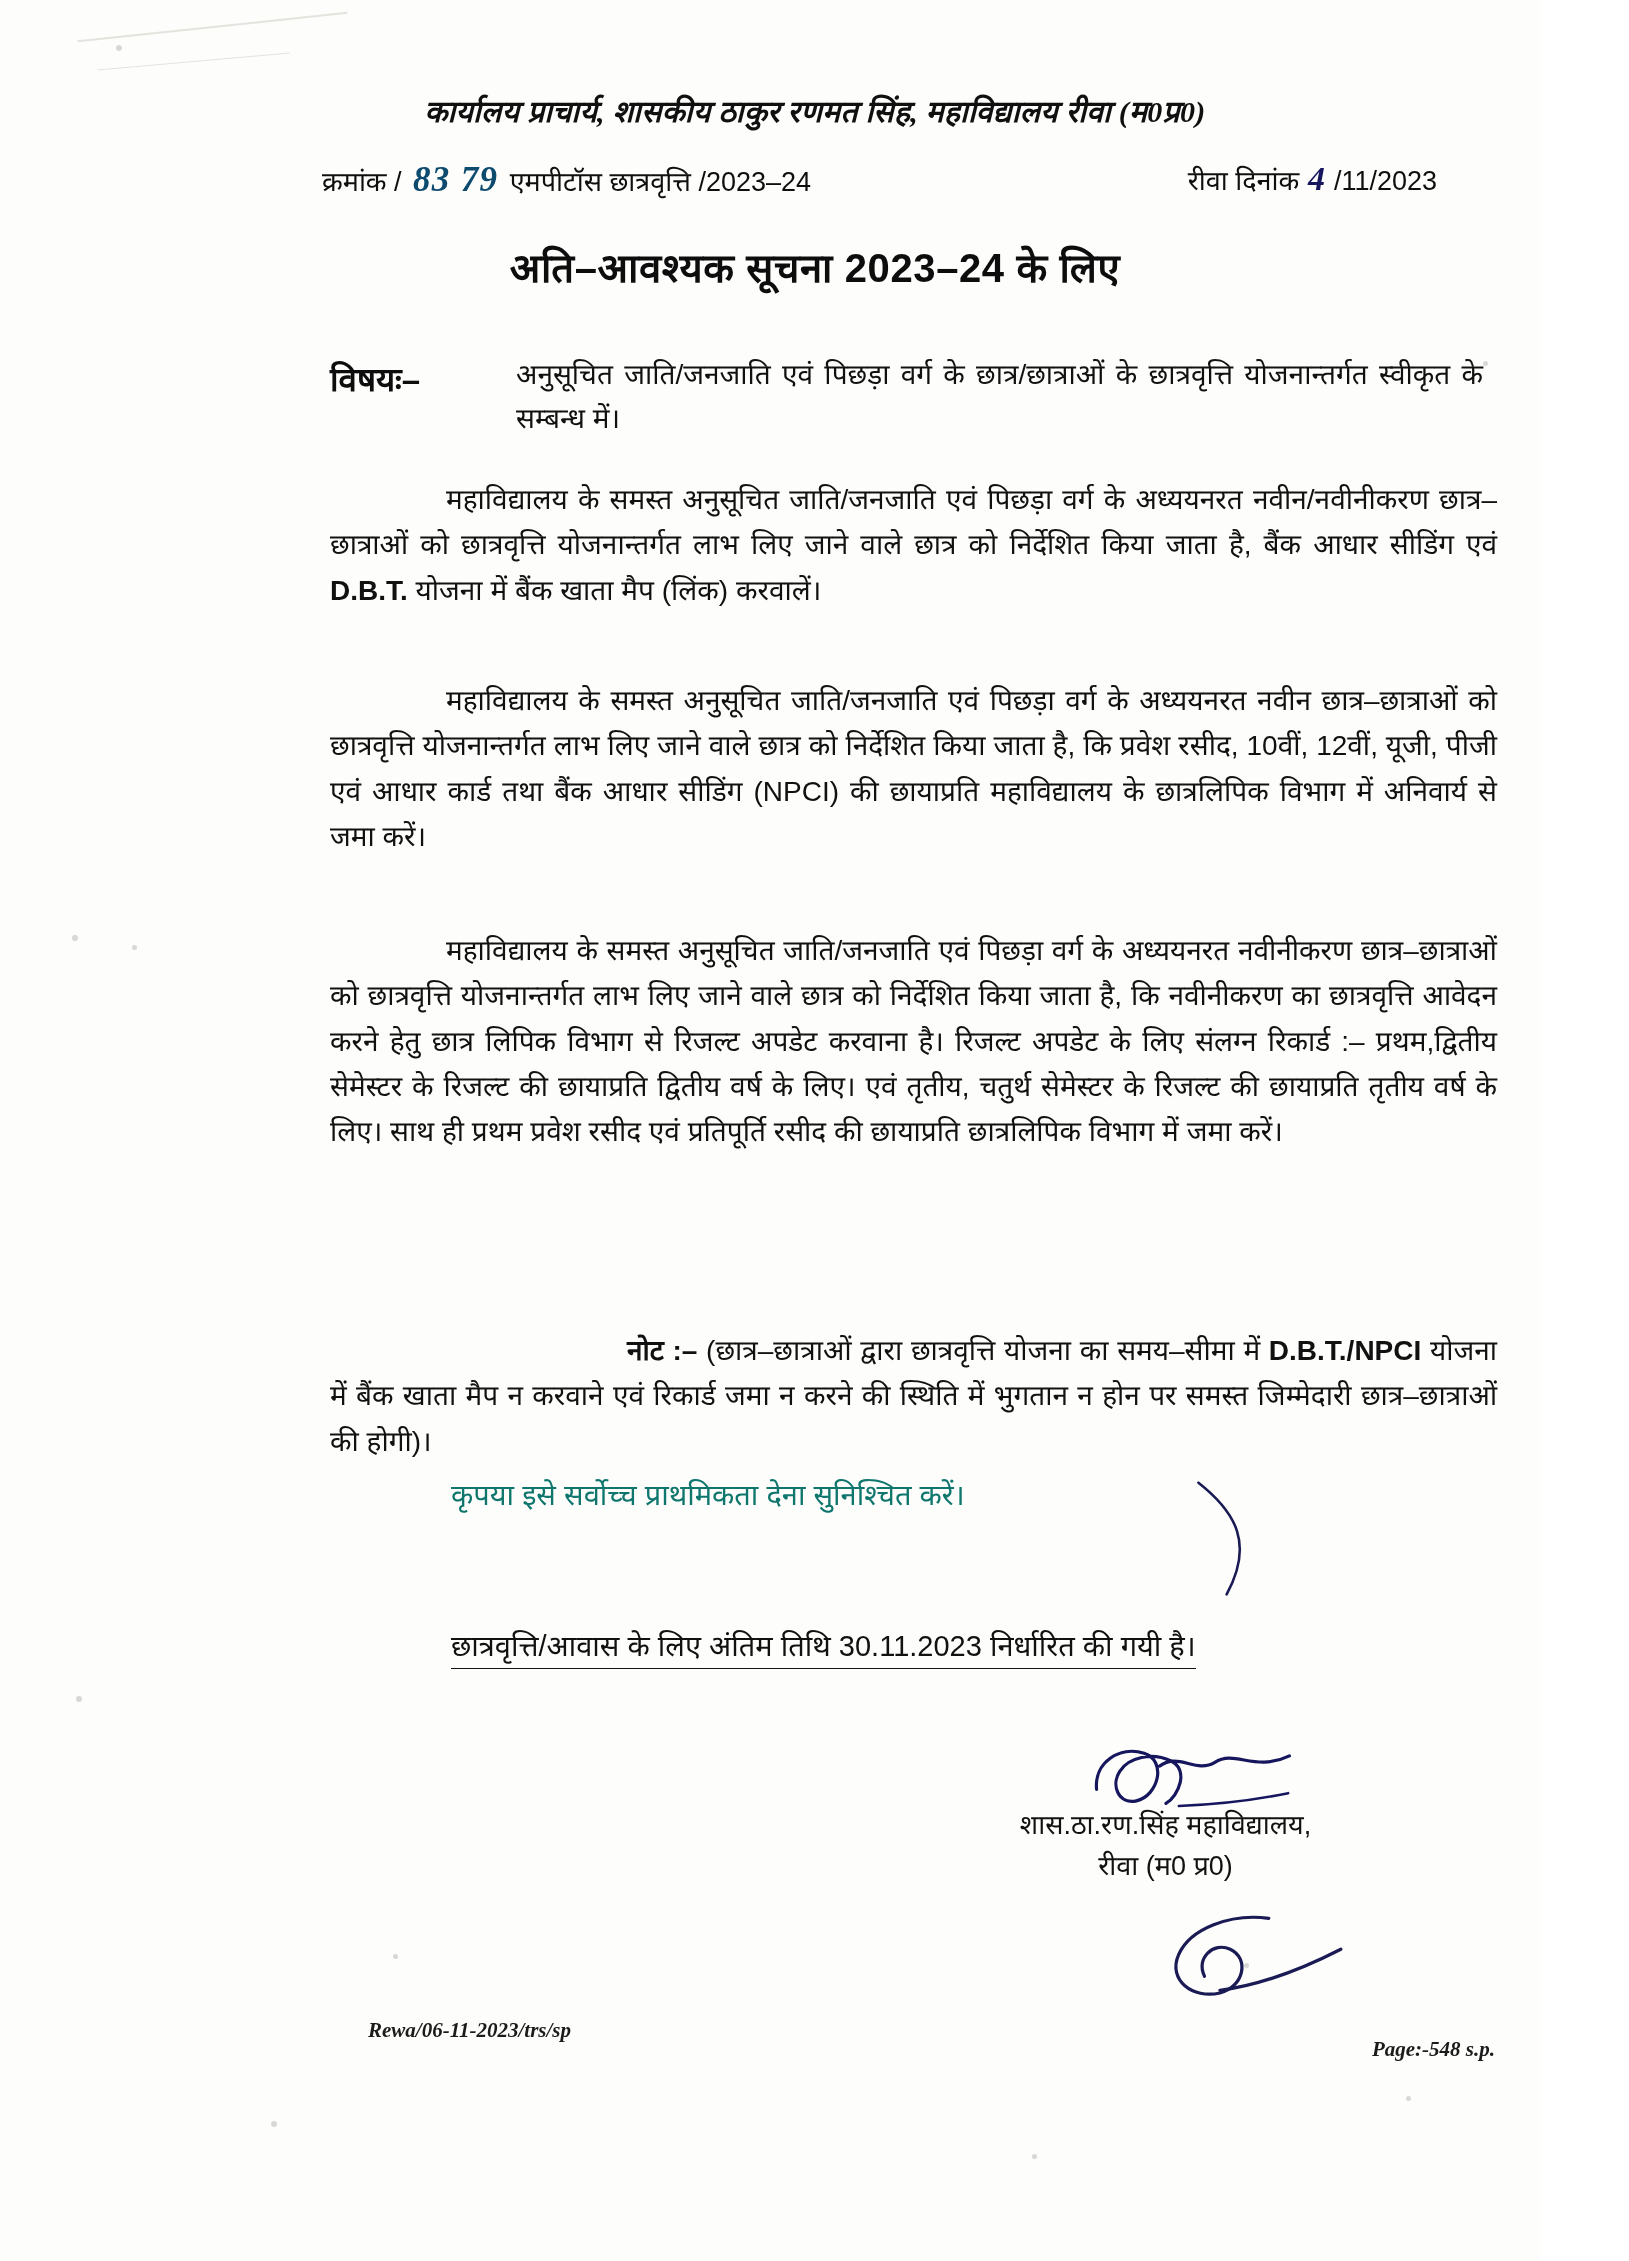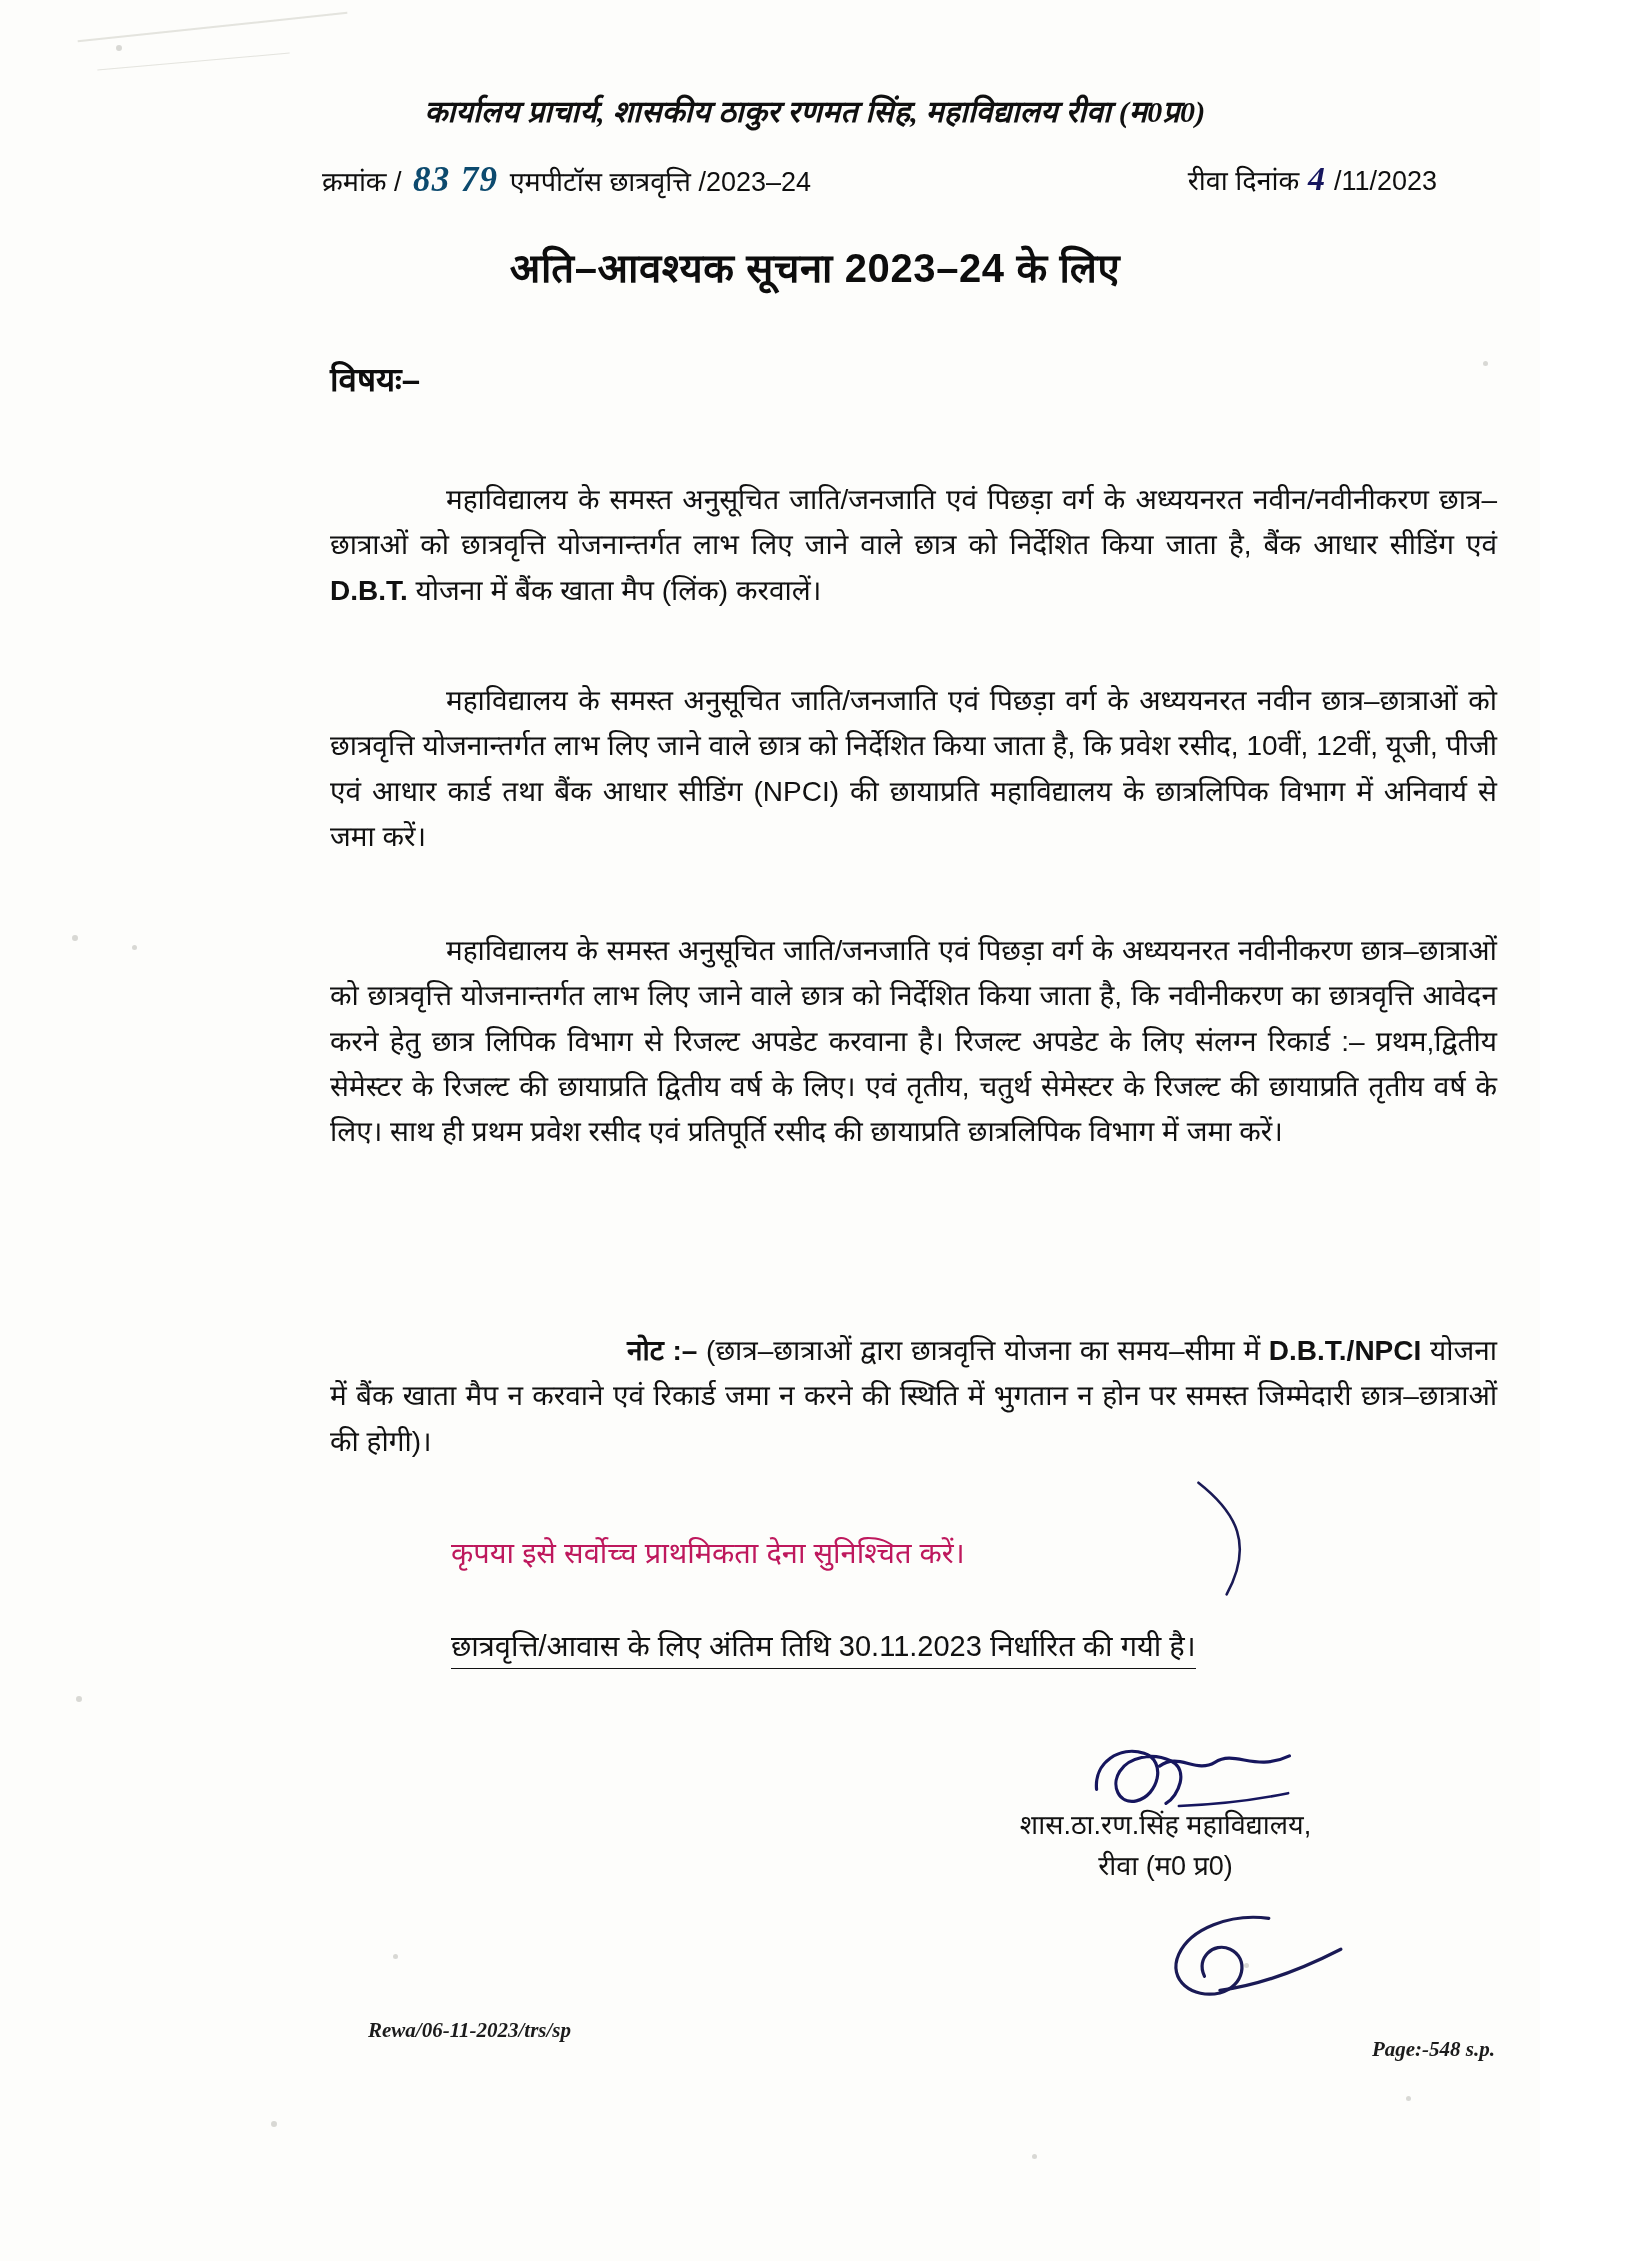--- a/index.html
+++ b/index.html
@@ -136,23 +136,23 @@
     width: 116px;
   }
   .para b { font-weight: bold; }
   .p1 { top: 477px; }
   .p2 { top: 678px; }
   .p3 { top: 928px; }
   .note { top: 1328px; }
   .plea {
     position: absolute;
     left: 451px;
-    top: 1532px;
+    top: 1474px;
     font-size: 29px;
-    color: #be185d;
+    color: #0f766e;
   }
   .deadline {
     position: absolute;
     left: 451px;
     top: 1625px;
     font-size: 29px;
     color: #111;
     border-bottom: 1.9px solid #111;
     padding-bottom: 3.9px;
   }
@@ -243,20 +243,21 @@
       <div class="datewrap">
         <span>रीवा दिनांक</span>
         <span class="hand-date">4</span>
         <span>/11/2023</span>
       </div>
     </div>
 
     <div class="doc-title">अति–आवश्यक सूचना 2023–24 के लिए</div>
 
     <div class="subject-label">विषयः–</div>
+    <div class="subject-body">अनुसूचित जाति/जनजाति एवं पिछड़ा वर्ग के छात्र/छात्राओं के छात्रवृत्ति योजनान्तर्गत स्वीकृत के सम्बन्ध में।</div>
 
     <div class="para p1">
       <span class="ind"></span><span>महाविद्यालय के समस्त अनुसूचित जाति/जनजाति एवं पिछड़ा वर्ग के अध्ययनरत नवीन/नवीनीकरण छात्र–छात्राओं को छात्रवृत्ति योजनान्तर्गत लाभ लिए जाने वाले छात्र को निर्देशित किया जाता है, बैंक आधार सीडिंग एवं </span><b>D.B.T.</b><span> योजना में बैंक खाता मैप (लिंक) करवालें।</span>
     </div>
 
     <div class="para p2">
       <span class="ind"></span><span>महाविद्यालय के समस्त अनुसूचित जाति/जनजाति एवं पिछड़ा वर्ग के अध्ययनरत नवीन छात्र–छात्राओं को छात्रवृत्ति योजनान्तर्गत लाभ लिए जाने वाले छात्र को निर्देशित किया जाता है, कि प्रवेश रसीद, 10वीं, 12वीं, यूजी, पीजी एवं आधार कार्ड तथा बैंक आधार सीडिंग (NPCI) की छायाप्रति महाविद्यालय के छात्रलिपिक विभाग में अनिवार्य से जमा करें।</span>
     </div>
 
     <div class="para p3">

